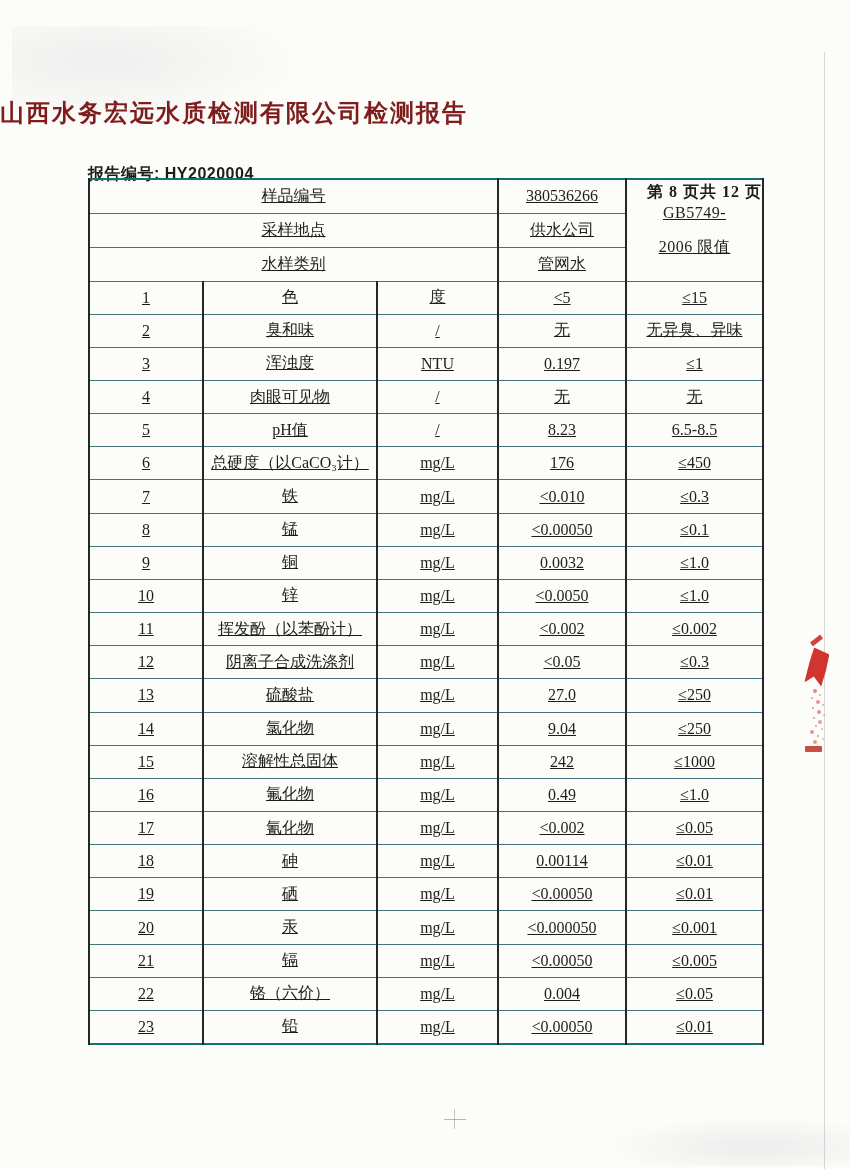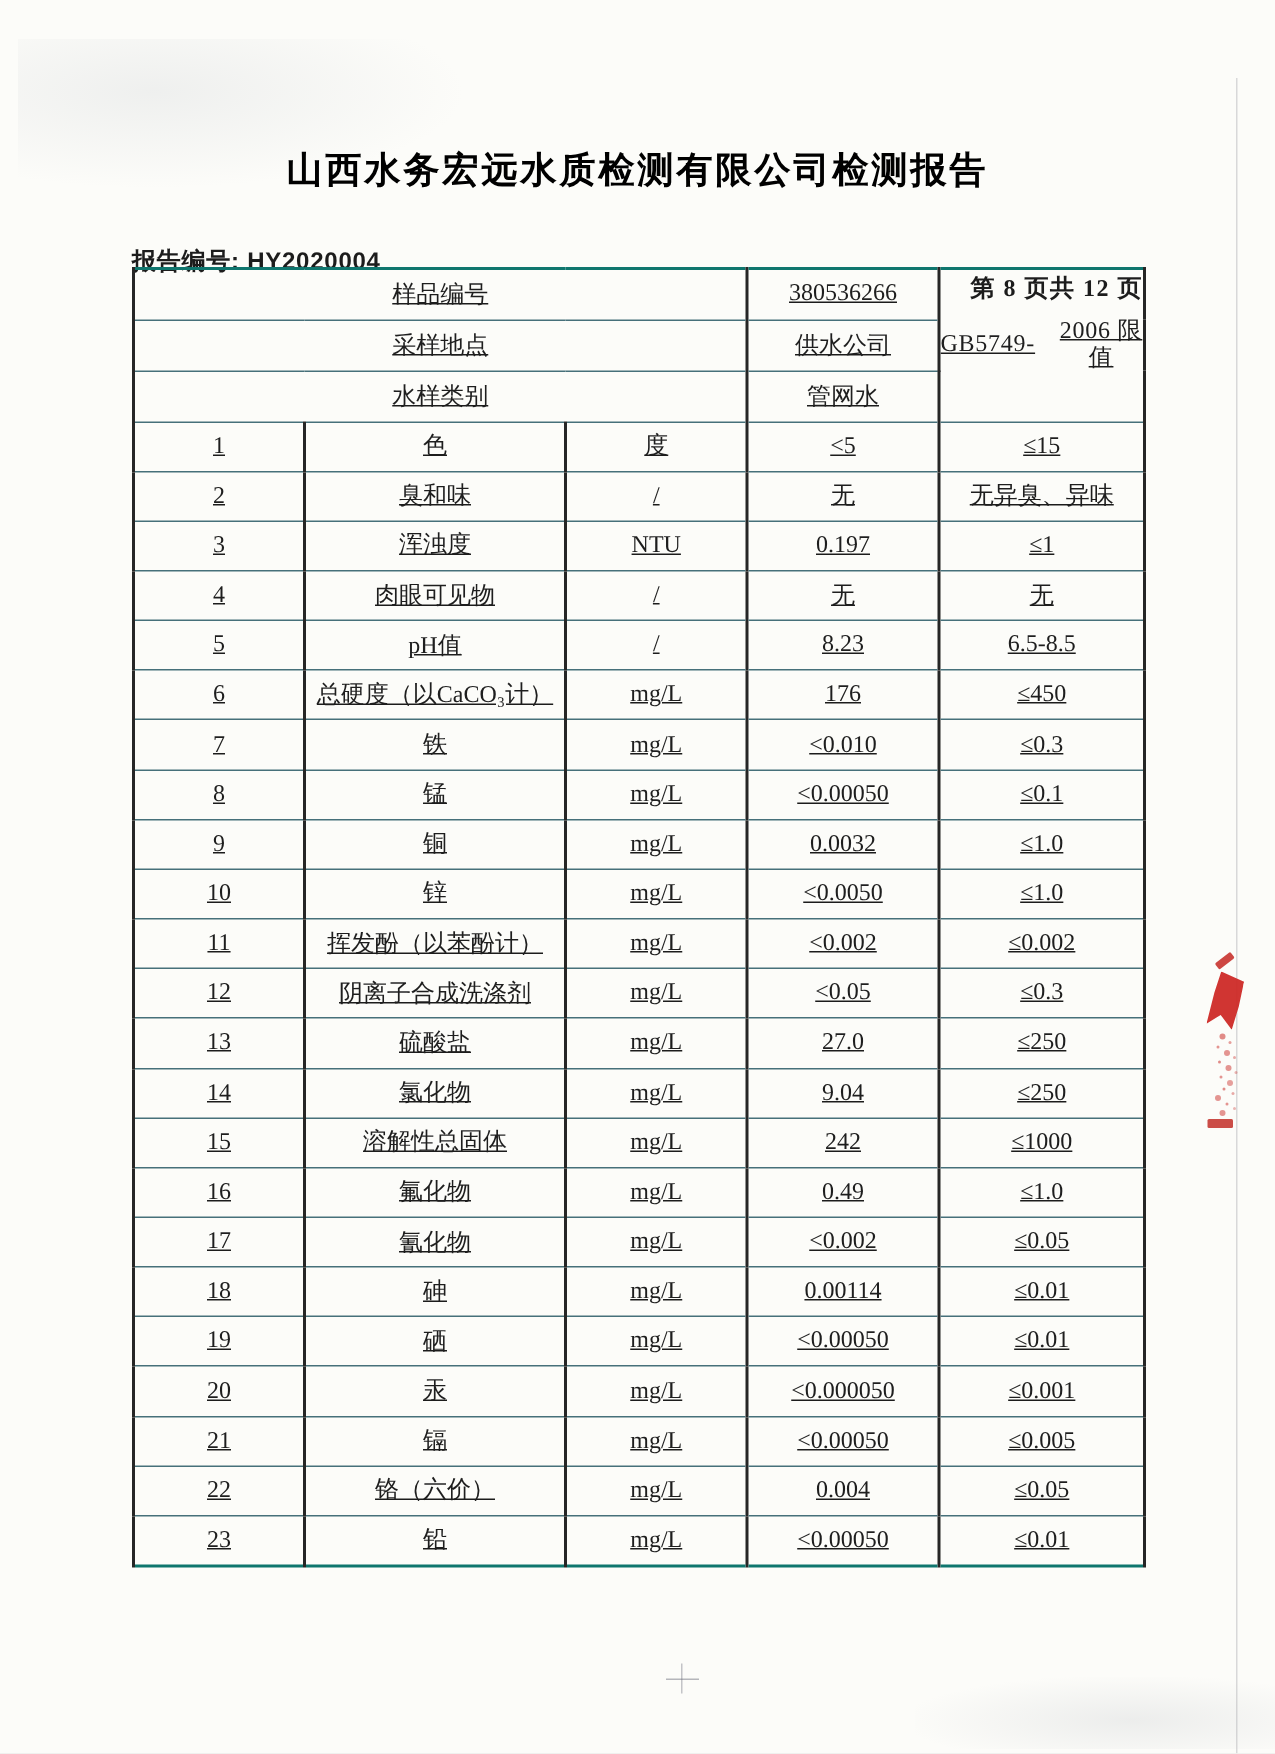--- a/index.html
+++ b/index.html
@@ -12,23 +12,23 @@
   .noise-tl { position:absolute; left:12px; top:26px; width:300px; height:100px;
     background:radial-gradient(ellipse at 30% 35%, rgba(185,190,196,.20), rgba(185,190,196,0) 70%); }
   .noise-br { position:absolute; left:610px; top:1118px; width:240px; height:48px;
     background:radial-gradient(ellipse at 60% 60%, rgba(195,198,202,.28), rgba(195,198,202,0) 75%); }
   .fold-line { position:absolute; left:824px; top:52px; width:1px; height:1117px;
     background:rgba(172,174,178,.45); }
   .cross-h { position:absolute; left:444px; top:1119px; width:22px; height:1px; background:rgba(110,112,126,.5); }
   .cross-v { position:absolute; left:454px; top:1109px; width:1px; height:20px; background:rgba(110,112,126,.4); }
 
   .title {
-    position:absolute; top:97px; left:0; width:100%; text-align:center;
+    position:absolute; top:97px; left:0; width:100%; 
     font-family:"Liberation Sans","DejaVu Sans",sans-serif; font-weight:bold;
-    font-size:24px; letter-spacing:2px; color:#000000;
+    font-size:24px; letter-spacing:2px; color:#7f1d1d;
   }
   .meta { position:absolute; top:146px; left:88px; width:674px;
     display:flex; justify-content:space-between; align-items:center; }
   .report-no { font-family:"Liberation Sans","DejaVu Sans",sans-serif; font-weight:bold; font-size:16px; letter-spacing:.5px; }
   .page-ind { font-weight:bold; font-size:16px; letter-spacing:1px;margin-top:36px; }
 
   table.report {
     position:absolute; left:88px; top:178px; width:674px;
     border-collapse:collapse; table-layout:fixed;
     border:2px solid #0f766e;
@@ -38,21 +38,21 @@
     border-left:2px solid #262626; border-right:2px solid #262626;
     border-top:1px solid #46707a; border-bottom:1px solid #46707a;
     text-align:center; vertical-align:middle;
     font-size:16px; padding:0; overflow:hidden; color:#1e1e1e;
   }
   tr.hdr { height:34px; }
   tr.body-row { height:33.17px; }
   td.c-item { text-align:left; padding-left:10px; }
   td.small-note { font-size:12.5px; letter-spacing:0; }
   td.gb-cell { font-size:16px; }
-  .gb-wrap { display:flex; flex-direction:row; justify-content:center; align-items:center; gap:16px; height:100%; }
+  .gb-wrap { display:flex; flex-direction:column; justify-content:center; align-items:center; gap:16px; height:100%; }
   .gb-line { line-height:1.15; letter-spacing:.5px; }
 
   
   .stamp { position:absolute; left:798px; top:634px; width:40px; height:130px; }
   .s-dash-top { position:absolute; left:12px; top:4px; width:13px; height:5px;
     background:#c93732; transform:rotate(-38deg); border-radius:1px; opacity:.92; }
   .s-blob { position:absolute; left:8px; top:14px; width:22px; height:38px; background:#cd2a27;
     clip-path:polygon(28% 0, 100% 14%, 92% 58%, 78% 100%, 40% 76%, 0 94%, 14% 38%);
     transform:rotate(6deg); opacity:.95; }
   .s-speckles { position:absolute; left:0; top:0; width:2px; height:2px; background:transparent; border-radius:50%;

